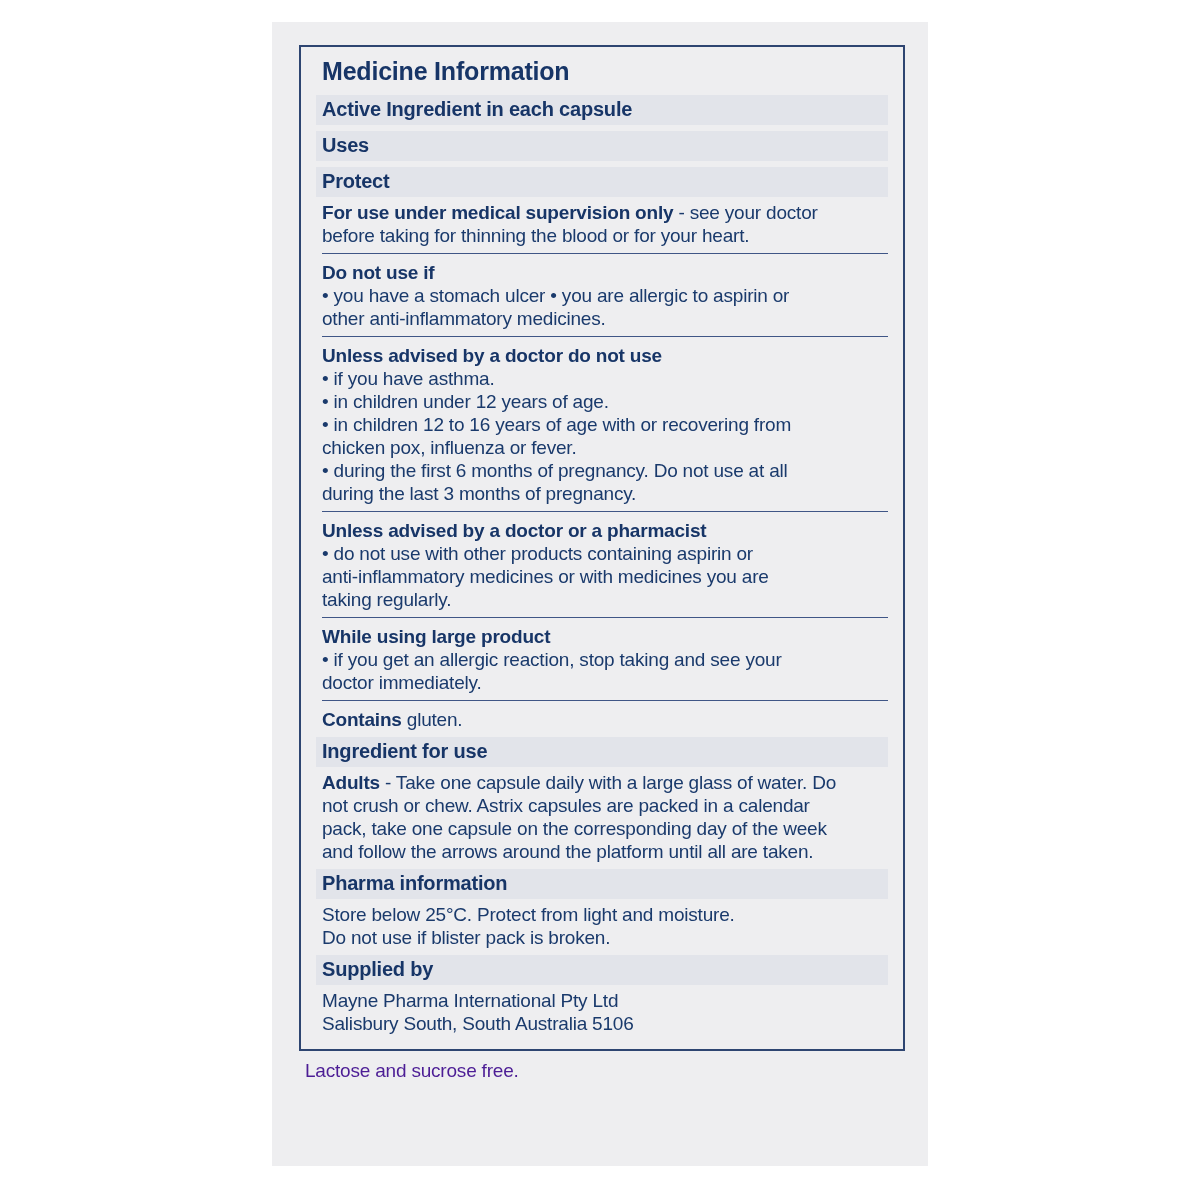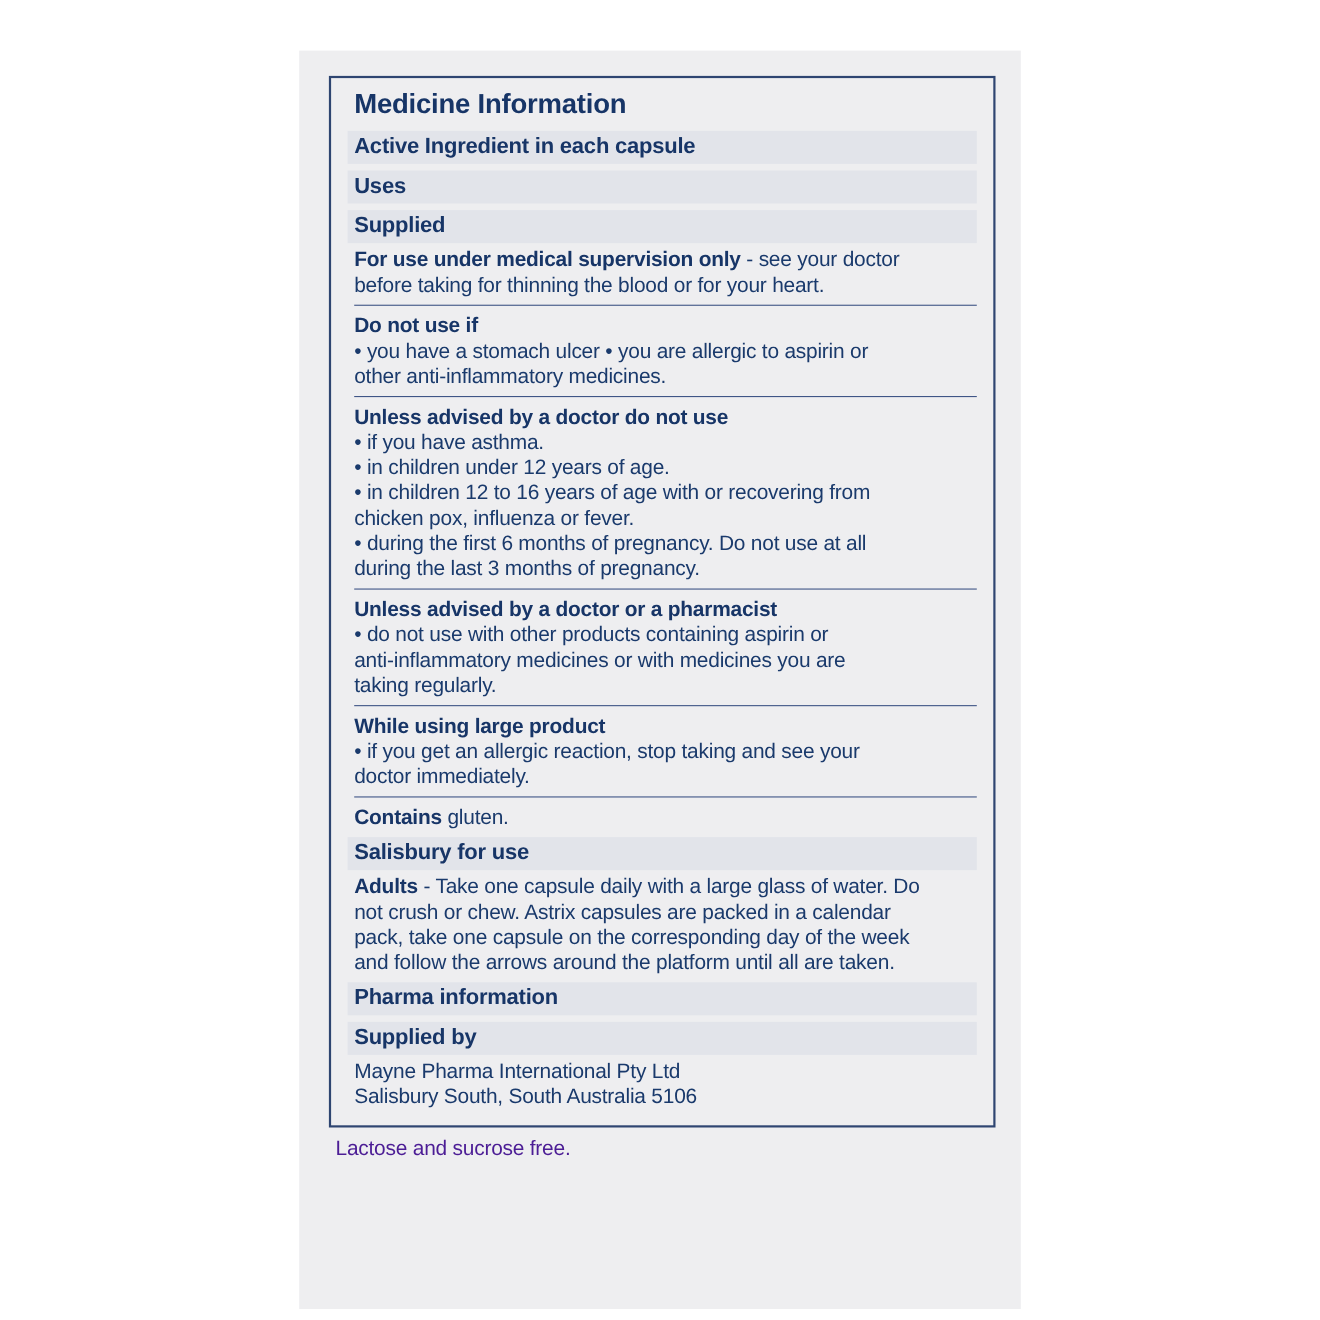--- a/index.html
+++ b/index.html
@@ -6,21 +6,21 @@
     margin: 0;
     padding: 0;
     background: #ffffff;
     width: 1200px;
     height: 1200px;
     font-family: "Liberation Sans", sans-serif;
   }
   .panel {
     position: absolute;
     left: 272px;
-    top: 46px;
+    top: 22px;
     width: 656px;
     height: 1144px;
     background: #eeeef0;
   }
   .box {
     box-sizing: border-box;
     margin: 23px 24px 0 27px;
     width: 606px;
     border: 2px solid #2e4571;
     padding: 7px 15px 12px 15px;
@@ -79,21 +79,21 @@
 
 <div class="panel">
   <div class="box">
 
     <div class="title">Medicine Information</div>
 
     <div class="band">Active Ingredient in each capsule</div>
 
     <div class="band">Uses</div>
 
-    <div class="band">Supplied</div>
+    <div class="band">Protect</div>
     <p class="body-text"><span class="bold-lead">For use under medical supervision only</span><span> - see your doctor
 before taking for thinning the blood or for your heart.</span></p>
 
     <hr class="sep">
 
     <p class="sub-head">Do not use if</p>
     <p class="body-text">• you have a stomach ulcer • you are allergic to aspirin or
 other anti-inflammatory medicines.</p>
 
     <hr class="sep">
@@ -116,27 +116,29 @@
     <hr class="sep">
 
     <p class="sub-head">While using large product</p>
     <p class="body-text">• if you get an allergic reaction, stop taking and see your
 doctor immediately.</p>
 
     <hr class="sep">
 
     <p class="body-text"><span class="bold-lead">Contains</span><span> gluten.</span></p>
 
-    <div class="band">Salisbury for use</div>
+    <div class="band">Ingredient for use</div>
     <p class="body-text"><span class="bold-lead">Adults</span><span> - Take one capsule daily with a large glass of water. Do
 not crush or chew. Astrix capsules are packed in a calendar
 pack, take one capsule on the corresponding day of the week
 and follow the arrows around the platform until all are taken.</span></p>
 
     <div class="band">Pharma information</div>
+    <p class="body-text">Store below 25°C. Protect from light and moisture.
+Do not use if blister pack is broken.</p>
 
     <div class="band">Supplied by</div>
     <p class="body-text">Mayne Pharma International Pty Ltd
 Salisbury South, South Australia 5106</p>
 
   </div>
 
   <p class="footer-note">Lactose and sucrose free.</p>
 </div>
 

